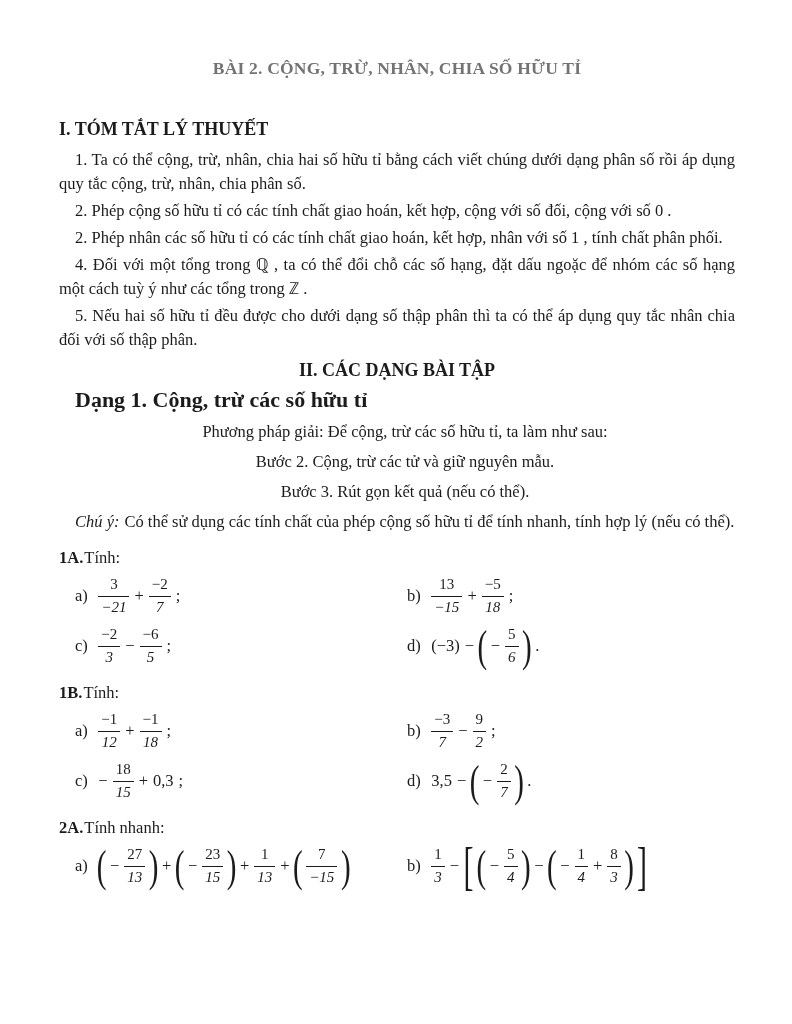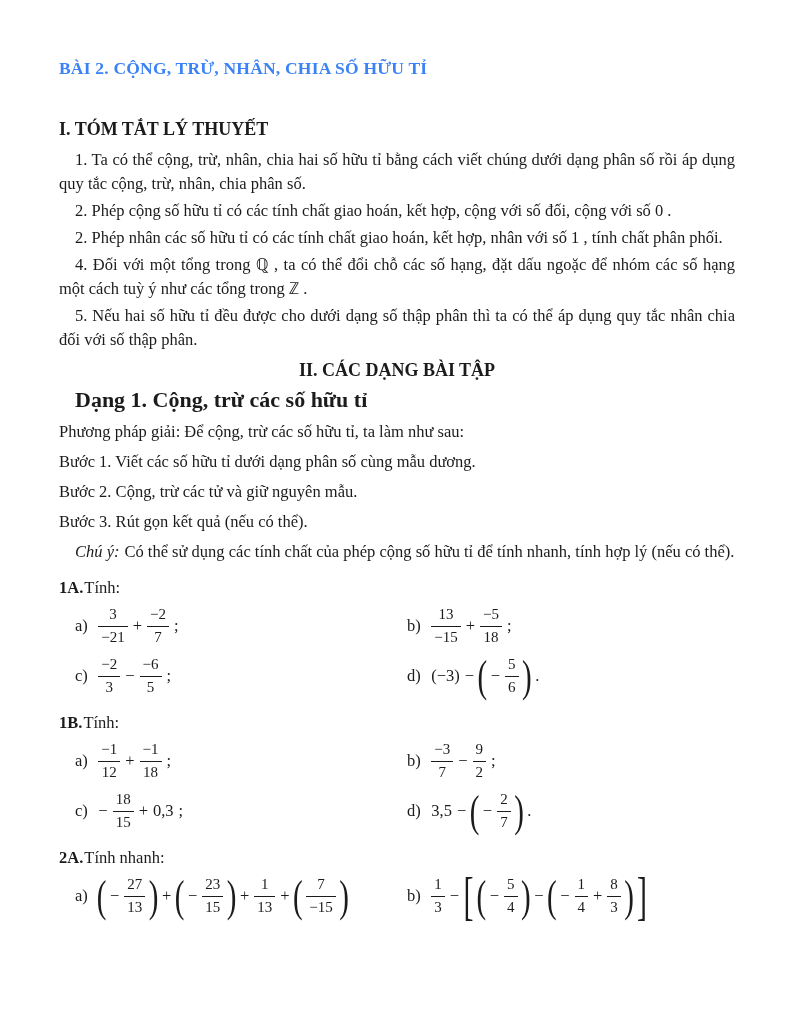--- a/index.html
+++ b/index.html
@@ -6,23 +6,24 @@
   body{
     width:792px;height:1024px;
     box-sizing:border-box;
     background:#ffffff;
     color:#1b1b1b;
     font-family:"Liberation Serif", serif;
     padding:54px 57px 0 59px;
     overflow:hidden;
   }
   .doc-title{
+    text-align:center;
     font-weight:bold;
     font-size:17.5px;
-    color:#3b82f6;
+    color:#737373;
     margin:4px 0 40px 0;
     letter-spacing:0.2px;
   }
   .h-main{
     font-weight:bold;
     font-size:18px;
     margin:0 0 8px 0;
   }
   .h-main2{
     font-weight:bold;
@@ -36,23 +37,24 @@
     line-height:24px;
     text-align:justify;
     text-indent:16px;
   }
   .dang-head{
     font-weight:bold;
     font-size:22px;
     margin:2px 0 6px 16px;
   }
   .method p{
-    margin:0 0 5px 0;
+    margin:0 0 5px 16px;
     font-size:16.5px;
     line-height:25px;
+    text-align:center;
   }
   .note{
     margin:2px 0 4px 0 !important;
     text-align:justify;
     text-indent:16px;
     line-height:26px;
     font-size:16.5px;
   }
   .note i{margin-right:5px;}
   .exh{
@@ -78,21 +80,21 @@
   .frac{
     display:inline-flex;
     flex-direction:column;
     align-items:stretch;
     text-align:center;
     font-size:15px;
     line-height:1.3;
     margin:0 2.5px;
   }
   .frac .num{border-bottom:1px solid #1b1b1b;padding:0 3px 1px 3px;}
-  .frac .den{padding:1px 3px 0 3px;}
+  .frac .den{padding:1px 3px 0 3px;font-style:italic;}
   .paren{
     display:inline-block;
     font-size:29px;
     line-height:1;
     transform:scaleY(1.5);
     transform-origin:center;
     margin:0 1px;
     font-weight:400;
   }
   .bracket{
@@ -119,21 +121,20 @@
   <p>4. Đối với một tổng trong ℚ , ta có thể đổi chỗ các số hạng, đặt dấu ngoặc để nhóm các số hạng một cách tuỳ ý như các tổng trong ℤ .</p>
   <p>5. Nếu hai số hữu tỉ đều được cho dưới dạng số thập phân thì ta có thể áp dụng quy tắc nhân chia đối với số thập phân.</p>
 </div>
 
 <h2 class="h-main2">II. CÁC DẠNG BÀI TẬP</h2>
 
 <div class="dang-head">Dạng 1. Cộng, trừ các số hữu tỉ</div>
 
 <div class="method">
   <p>Phương pháp giải: Để cộng, trừ các số hữu tỉ, ta làm như sau:</p>
-  <p>Bước 1. Viết các số hữu tỉ dưới dạng phân số cùng mẫu dương.</p>
   <p>Bước 2. Cộng, trừ các tử và giữ nguyên mẫu.</p>
   <p>Bước 3. Rút gọn kết quả (nếu có thể).</p>
 </div>
 
 <p class="note"><i>Chú ý:</i><span>Có thể sử dụng các tính chất của phép cộng số hữu tỉ để tính nhanh, tính hợp lý (nếu có thể).</span></p>
 
 <p class="exh"><b>1A.</b><span>Tính:</span></p>
 <div class="exgrid">
   <div class="mi">
       <span class="lbl">a)</span>

